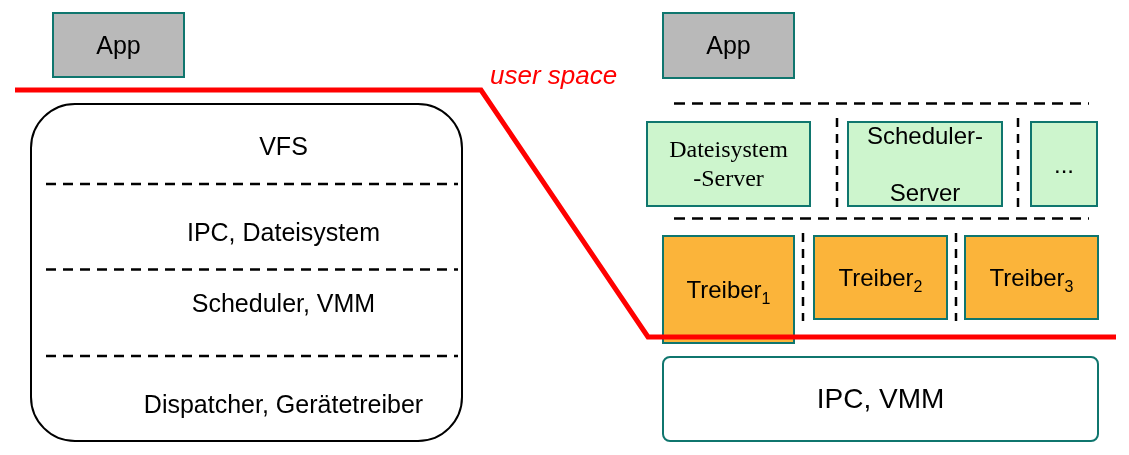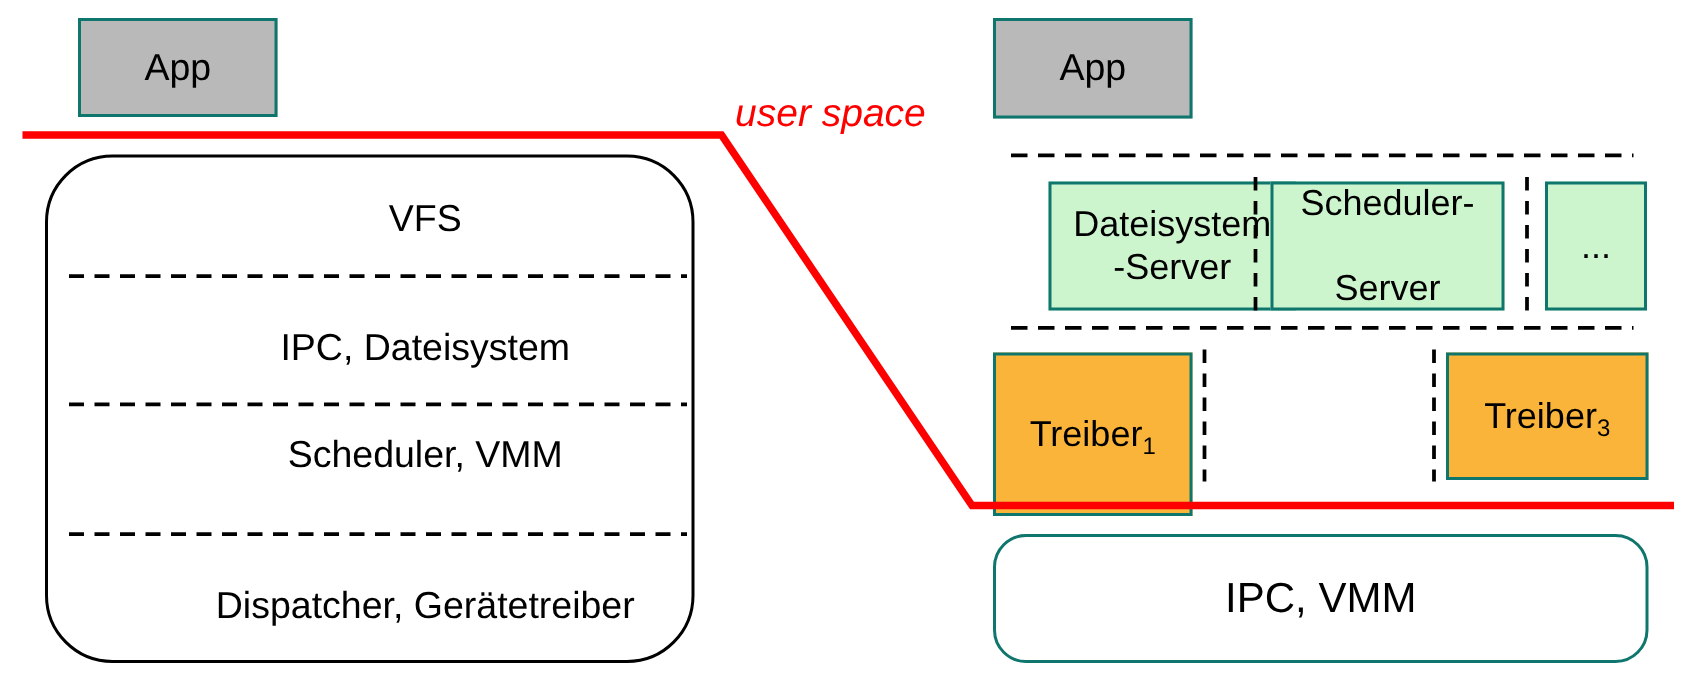--- a/index.html
+++ b/index.html
@@ -18,21 +18,21 @@
     border: 2px solid #0f766e;
     display: flex;
     align-items: center;
     justify-content: center;
     text-align: center;
   }
   .app-box   { background: #b9b9b9; font-size: 25px; }
   .server-box{ background: #cdf5cd; font-size: 24px; line-height: 29px; flex-direction: column; }
   .driver-box{ background: #fbb43a; font-size: 24px; }
   .driver-box sub { font-size: 16px; line-height: 0; }
-  .kernel-box-right { background: #ffffff; border-radius: 22px; font-size: 28px; }
+  .kernel-box-right { background: #ffffff; border-radius: 8px; font-size: 28px; }
   .monolith {
     position: absolute;
     left: 30px; top: 103px;
     width: 433px; height: 339px;
     box-sizing: border-box;
     border: 2px solid #000;
     border-radius: 45px;
     background: #ffffff;
   }
   .layer {
@@ -79,34 +79,37 @@
     <div class="layer layer-3">Scheduler, VMM</div>
     <div class="layer layer-4">Dispatcher, Gerätetreiber</div>
   </div>
 
   <div class="space-label user-space-label">user space</div>
 
   <div class="box app-box" style="left:662px; top:12px; width:133px; height:67px;">
     <span>App</span>
   </div>
 
-  <div class="box server-box" style="left:699px; top:121px; width:165px; height:86px;">
+  <div class="box server-box" style="left:646px; top:121px; width:165px; height:86px;font-family:Liberation Serif, serif;">
     <div>Dateisystem</div>
     <div>-Server</div>
   </div>
   <div class="box server-box" style="left:847px; top:121px; width:156px; height:86px;gap:28px;">
     <div>Scheduler-</div>
     <div>Server</div>
   </div>
   <div class="box server-box" style="left:1030px; top:121px; width:68px; height:86px;">
     <div>...</div>
   </div>
 
   <div class="box driver-box" style="left:662px; top:235px; width:133px; height:109px;">
     <span><span>Treiber</span><sub>1</sub></span>
+  </div>
+  <div class="box driver-box" style="left:813px; top:235px; width:135px; height:85px;">
+    <span><span>Treiber</span><sub>2</sub></span>
   </div>
   <div class="box driver-box" style="left:964px; top:235px; width:135px; height:85px;">
     <span><span>Treiber</span><sub>3</sub></span>
   </div>
 
   <div class="box kernel-box-right" style="left:662px; top:356px; width:437px; height:86px;">
     <span>IPC, VMM</span>
   </div>
 
   <svg class="overlay" viewBox="0 0 1129 455">

